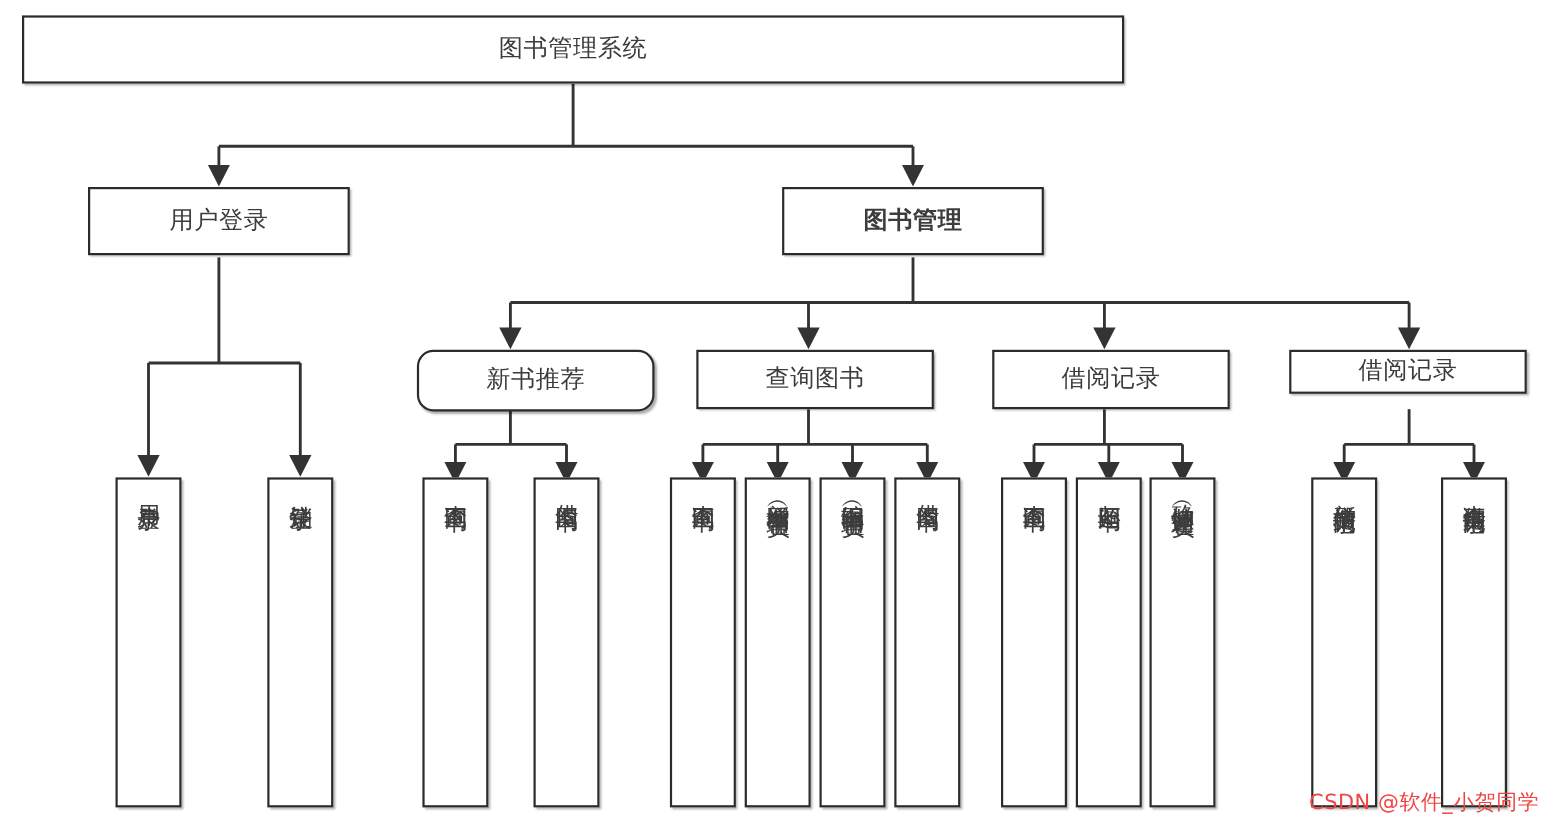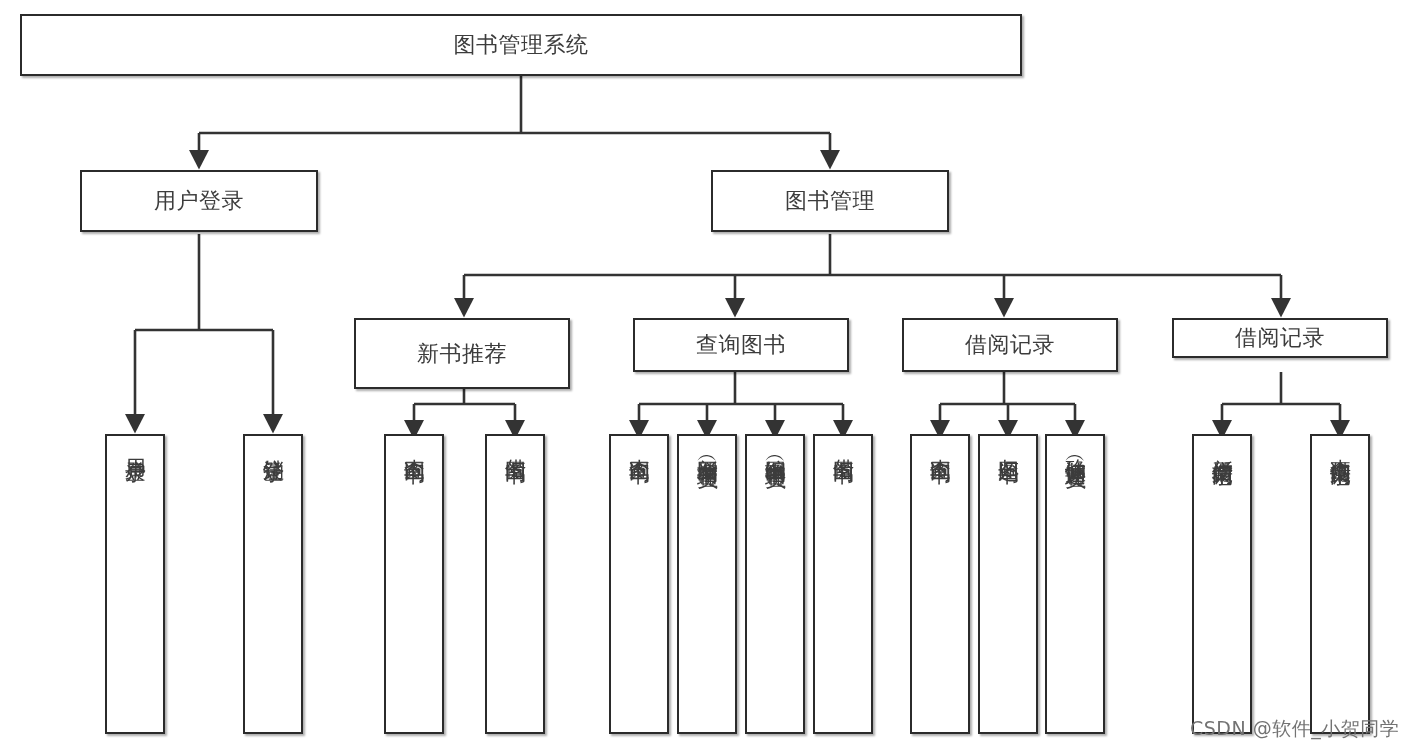--- a/index.html
+++ b/index.html
@@ -67,21 +67,21 @@
     line-height: 1.18;
     letter-spacing: 1.5px;
     max-height: 286px;
   }
   .node.vert.tall-text .node-label {
     max-height: 292px;
   }
   .watermark {
     position: absolute;
     font-size: 19px;
-    color: #737373;
+    color: #ef4444;
     white-space: nowrap;
     z-index: 6;
     letter-spacing: 0.5px;
   }
 </style>
 </head>
 <body>
 
 <div id="diagram-canvas">
 
@@ -136,25 +136,25 @@
   </svg>
 
   <div class="node horiz root" style="left:20px; top:14px; width:1002px; height:62px;">
     <span class="node-label">图书管理系统</span>
   </div>
 
   <div class="node horiz" style="left:80px; top:170px; width:238px; height:62px;">
     <span class="node-label">用户登录</span>
   </div>
 
-  <div class="node horiz" style="left:711px; top:170px; width:238px; height:62px;">
+  <div class="node horiz" style="left:711px; top:170px; width:238px; height:62px;font-weight:bold;">
     <span class="node-label">图书管理</span>
   </div>
 
-  <div class="node horiz" style="left:354px; top:318px; width:216px; height:71px;">
+  <div class="node horiz" style="left:379px; top:318px; width:216px; height:56px;border-radius:15px;">
     <span class="node-label">新书推荐</span>
   </div>
 
   <div class="node horiz" style="left:633px; top:318px; width:216px; height:54px;">
     <span class="node-label">查询图书</span>
   </div>
 
   <div class="node horiz" style="left:902px; top:318px; width:216px; height:54px;">
     <span class="node-label">借阅记录</span>
   </div>

